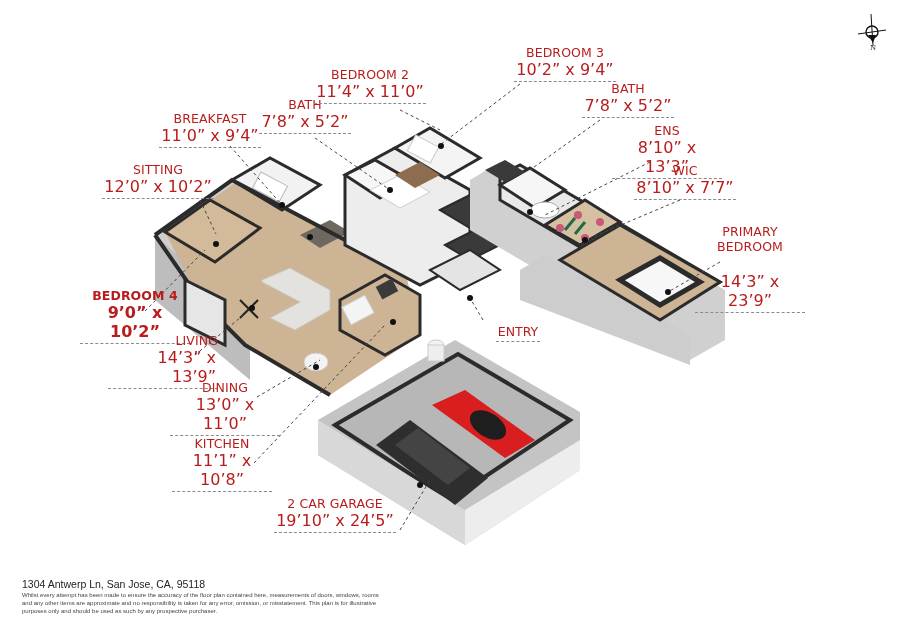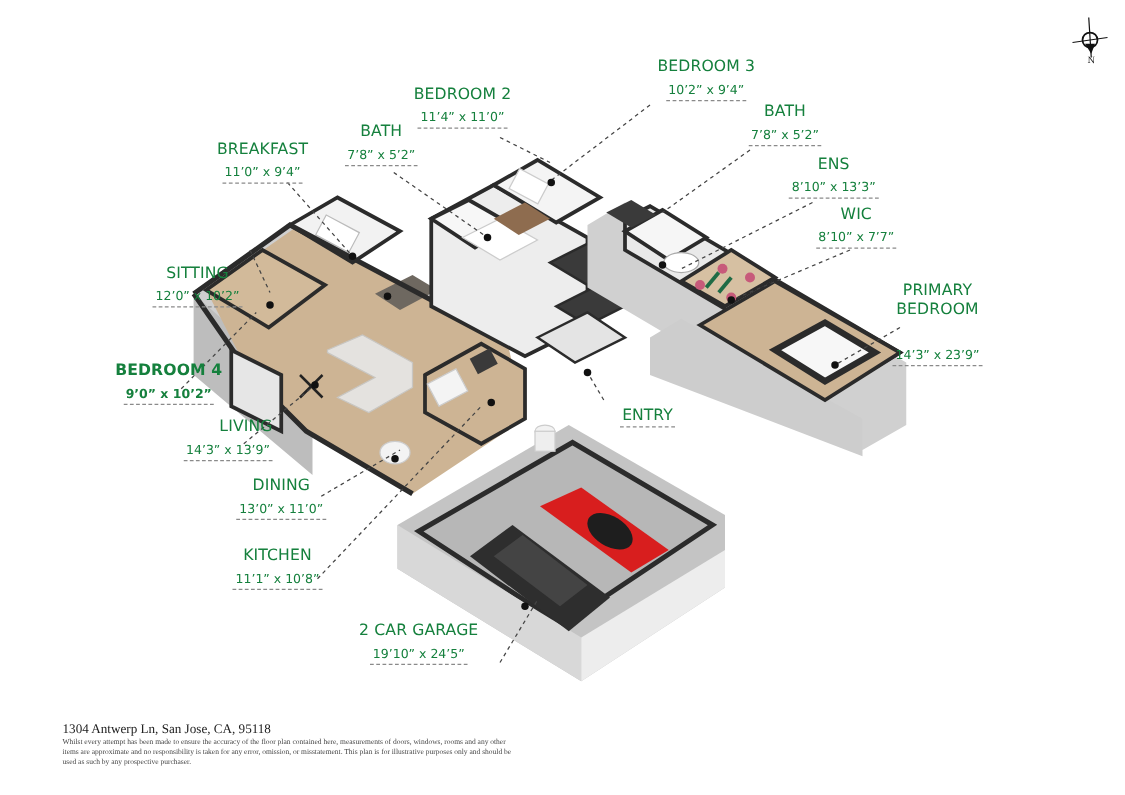--- a/index.html
+++ b/index.html
@@ -1,21 +1,21 @@
 <!DOCTYPE html>
 <html><head>
 <meta charset="utf-8">
 <style>
   html,body{margin:0;padding:0;background:#ffffff;}
   body{width:900px;height:636px;position:relative;overflow:hidden;font-family:"DejaVu Sans","Liberation Sans",sans-serif;color:#222;}
   #plan{position:absolute;left:0;top:0;width:900px;height:636px;}
-  .lbl{position:absolute;text-align:center;font-family:"DejaVu Sans",sans-serif;color:#15803d;line-height:1.18;}
+  .lbl{position:absolute;text-align:center;font-family:"DejaVu Sans",sans-serif;color:#b91c1c;line-height:1.18;}
   .lbl .nm{font-size:12.5px;letter-spacing:0.1px;display:block;}
-  .lbl .dm{font-size:10px;display:inline-block;padding:0 2px 1px;border-bottom:1.5px dashed #8a8a8a;}
-  .footer{position:absolute;left:22px;top:578px;font-family:Liberation Serif, serif;color:#222;margin-left:28px;}
+  .lbl .dm{font-size:16px;display:inline-block;padding:0 2px 1px;border-bottom:1.5px dashed #8a8a8a;}
+  .footer{position:absolute;left:22px;top:578px;font-family:Liberation Sans, sans-serif;color:#222;}
   .footer .addr{font-size:10.5px;display:block;}
   .footer .area{font-size:8px;display:block;margin-top:1px;}
   .footer .disc{font-size:6px;display:block;line-height:1.35;color:#444;margin-top:1px;width:360px;}
   .compass{position:absolute;left:852px;top:12px;width:40px;height:40px;}
 </style>
 </head>
 <body>
 
 <svg id="plan" viewBox="0 0 900 636" xmlns="http://www.w3.org/2000/svg">
 
@@ -132,21 +132,21 @@
     <circle cx="585" cy="240" r="3"></circle>
     <circle cx="668" cy="292" r="3"></circle>
     <circle cx="252" cy="308" r="3"></circle>
     <circle cx="316" cy="367" r="3"></circle>
     <circle cx="393" cy="322" r="3"></circle>
     <circle cx="420" cy="485" r="3"></circle>
     <circle cx="470" cy="298" r="3"></circle>
   </g>
 </svg>
 
-<div class="lbl" style="left:98px;top:163px;width:120px;margin-top:48px;">
+<div class="lbl" style="left:98px;top:163px;width:120px;">
   <span class="nm">SITTING</span>
   <span class="dm">12’0” x 10’2”</span>
 </div>
 <div class="lbl" style="left:150px;top:112px;width:120px;">
   <span class="nm">BREAKFAST</span>
   <span class="dm">11’0” x 9’4”</span>
 </div>
 <div class="lbl" style="left:255px;top:98px;width:100px;">
   <span class="nm">BATH</span>
   <span class="dm">7’8” x 5’2”</span>

